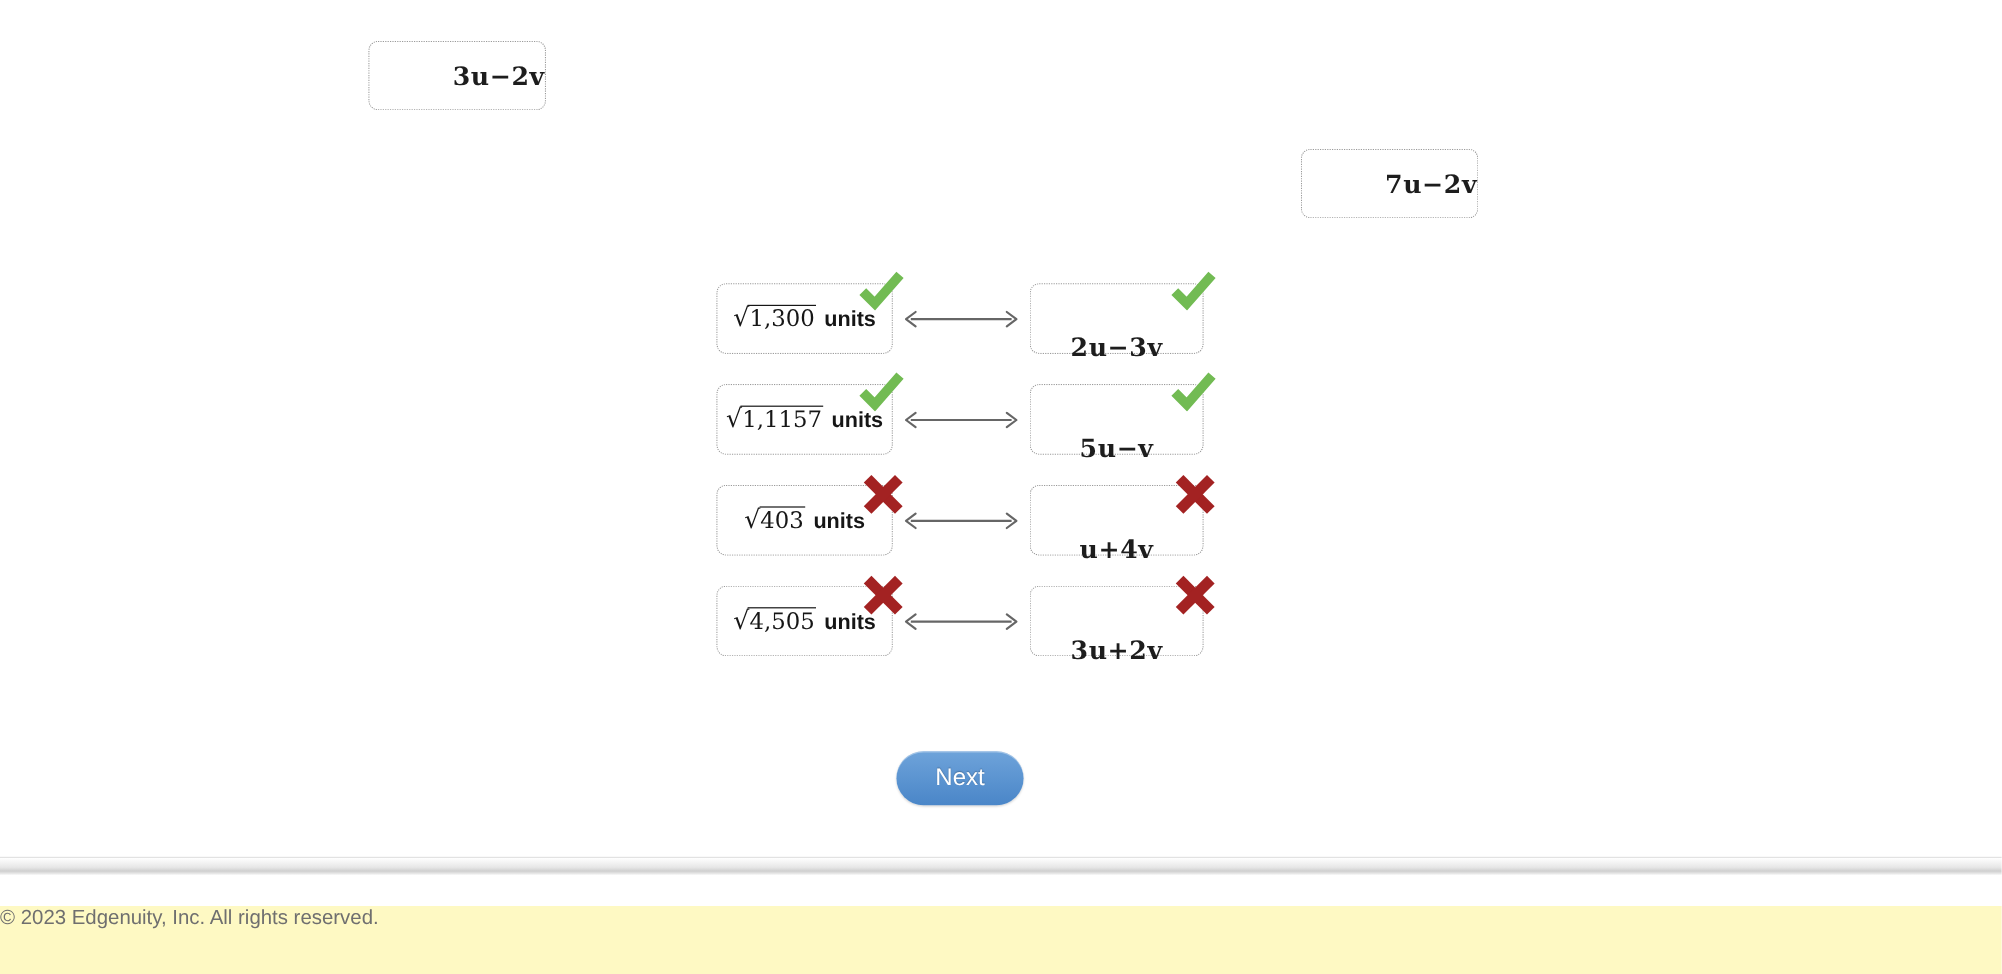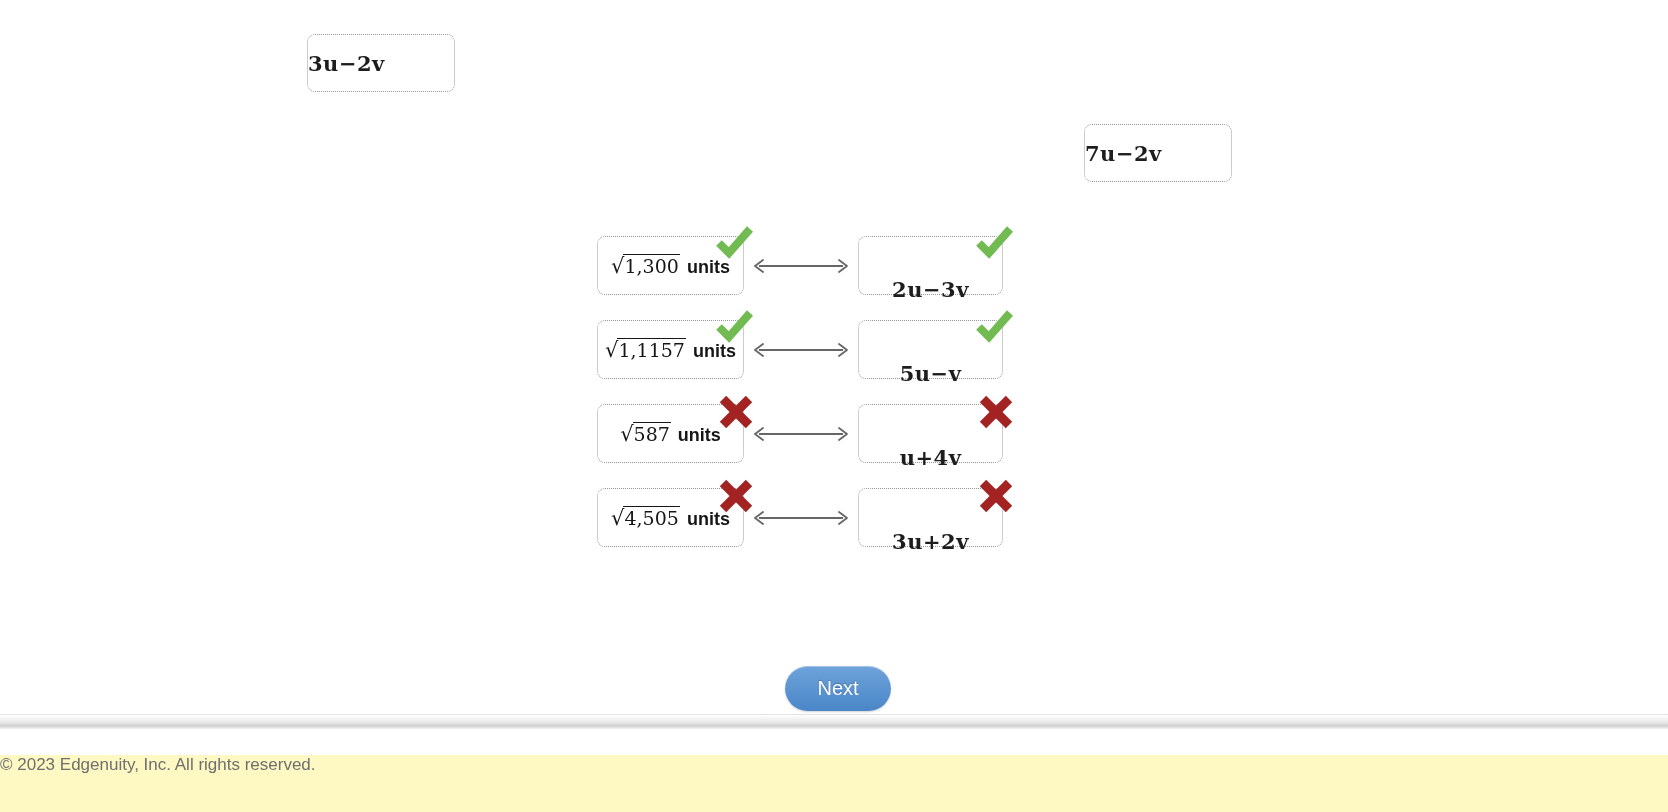--- a/index.html
+++ b/index.html
@@ -17,21 +17,21 @@
 
   
   .tile {
     position: absolute;
     box-sizing: border-box;
     border: 1px dotted #9a9a9a;
     border-radius: 8px;
     background: #ffffff;
     display: flex;
     align-items: center;
-    justify-content: flex-start;
+    justify-content: flex-end;
     color: #1d1d1d;
     font-family: "DejaVu Serif", "Liberation Serif", serif;
     font-weight: 700;
     letter-spacing: .5px;
     user-select: none;
   }
 
   
   .floating-tile {
     width: 148px;
@@ -116,35 +116,34 @@
     position: absolute;
     pointer-events: none;
   }
   .mark-left  { left: 118px; top: -7px; }
   .mark-right { left: 378px; top: -7px; }
   .mark svg { display: block; }
 
   
   .next-button {
     position: absolute;
-    left: 785px;
+    left: 747px;
     top: 626px;
     width: 106px;
     height: 45px;
     border: none;
     border-radius: 23px;
     background: linear-gradient(#6ea3da, #4a86c8);
     box-shadow: inset 0 1px 0 rgba(255,255,255,.35), 0 1px 2px rgba(0,0,0,.18);
     color: #ffffff;
     font-family: "Liberation Sans", sans-serif;
     font-size: 20px;
     text-shadow: 0 -1px 1px rgba(0,0,0,.25);
     cursor: pointer;
     padding: 0;
-    margin-top: 40px;
   }
 
   
   .bottom-divider {
     position: absolute;
     left: 0;
     top: 714px;
     width: 1668px;
     height: 14px;
     background: linear-gradient(#ffffff, #e7e7e7 55%, #cfcfcf 78%, #f4f4f4 100%);
@@ -244,21 +243,21 @@
       <svg width="40" height="34" viewBox="0 0 40 34">
         <polyline points="4,18 14,28 35,4" fill="none" stroke="#72bb53" stroke-width="8" stroke-linecap="butt" stroke-linejoin="miter"></polyline>
       </svg>
     </div>
   </div>
 
   <div class="match-row">
     <div class="slot slot-left">
       <span class="mag-text">
         <span class="radical">√</span>
-          <span class="radicand">587</span>
+          <span class="radicand">403</span>
           <span class="units">units</span>
       </span>
     </div>
 
     <div class="arrow">
       <svg width="104" height="18" viewBox="0 0 104 18">
         <line x1="10" y1="9" x2="94" y2="9" stroke="#666666" stroke-width="1.8"></line>
         <polyline points="14,3 6,9 14,15" fill="none" stroke="#666666" stroke-width="1.8" stroke-linecap="round" stroke-linejoin="round"></polyline>
         <polyline points="90,3 98,9 90,15" fill="none" stroke="#666666" stroke-width="1.8" stroke-linecap="round" stroke-linejoin="round"></polyline>
       </svg>

